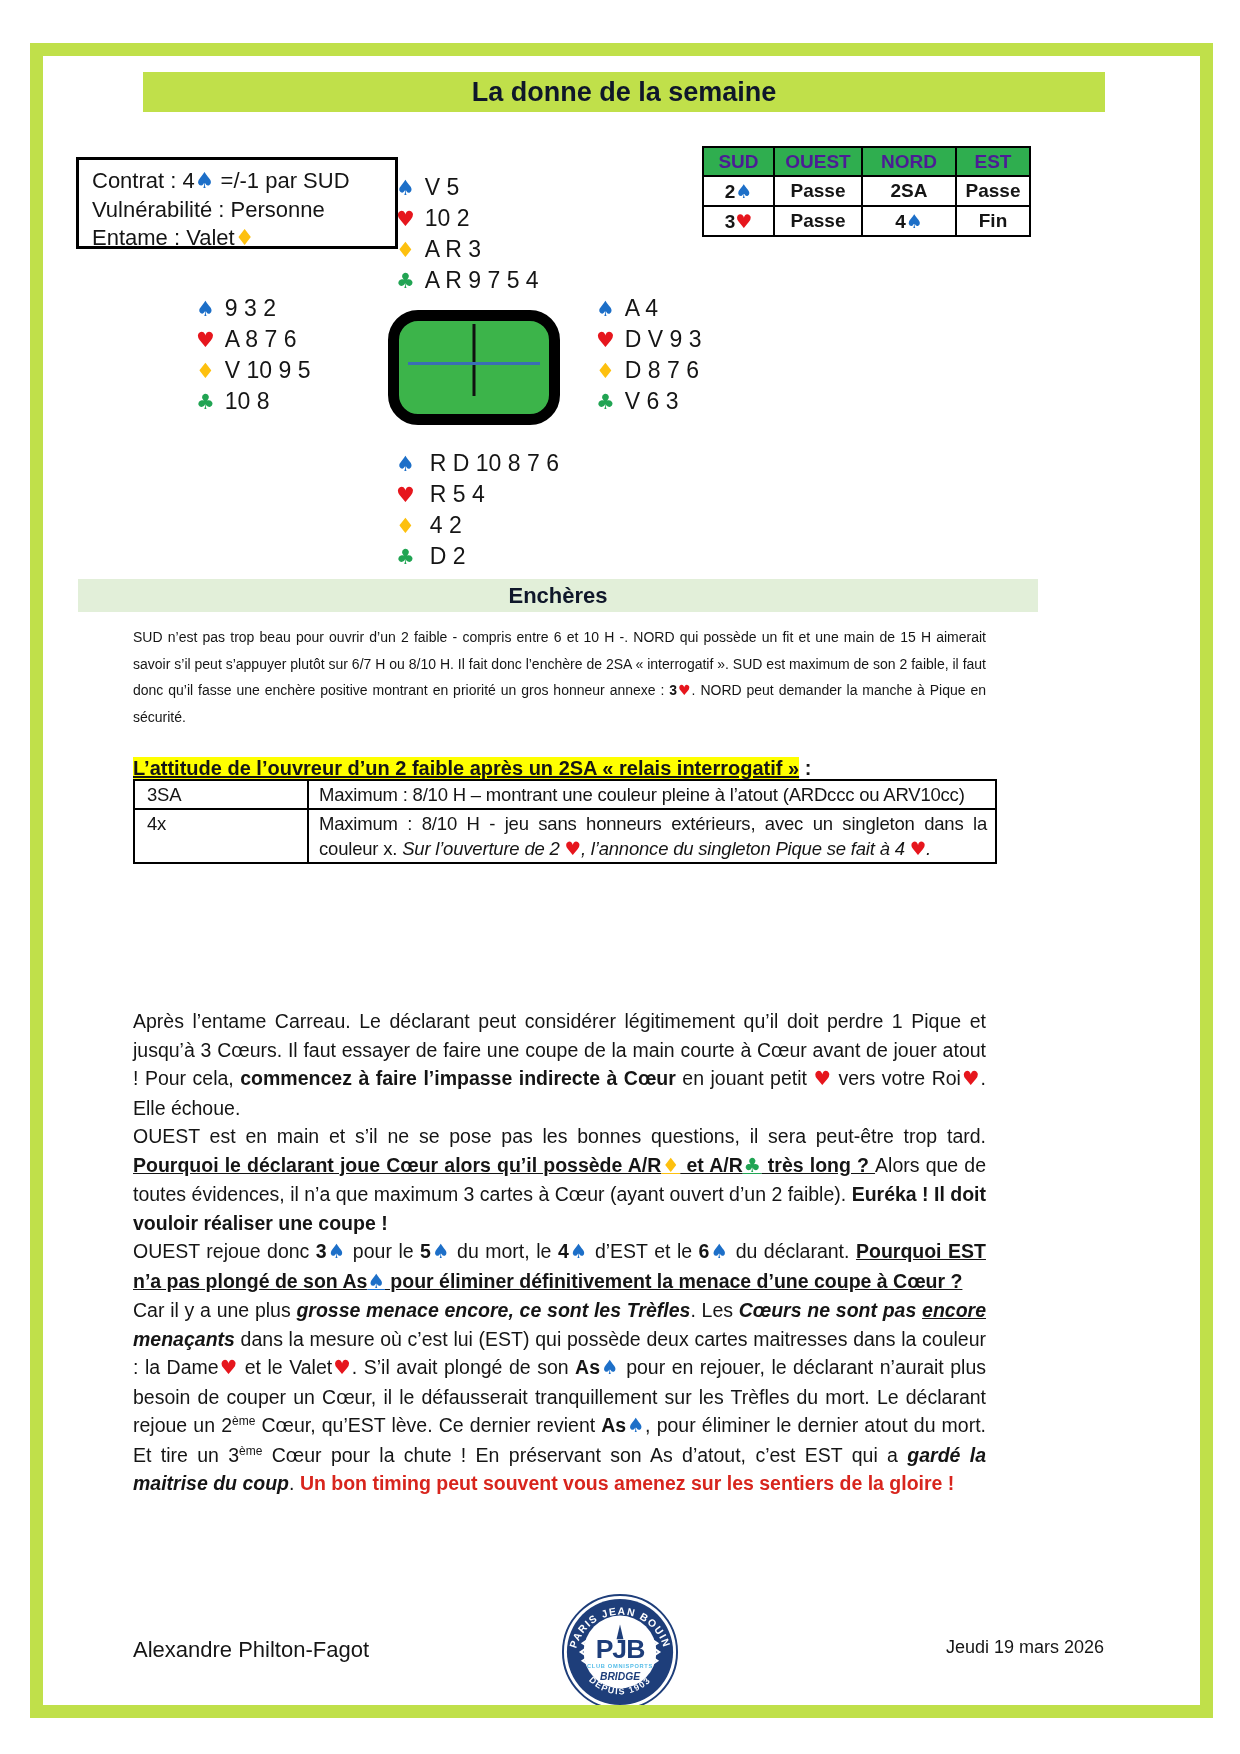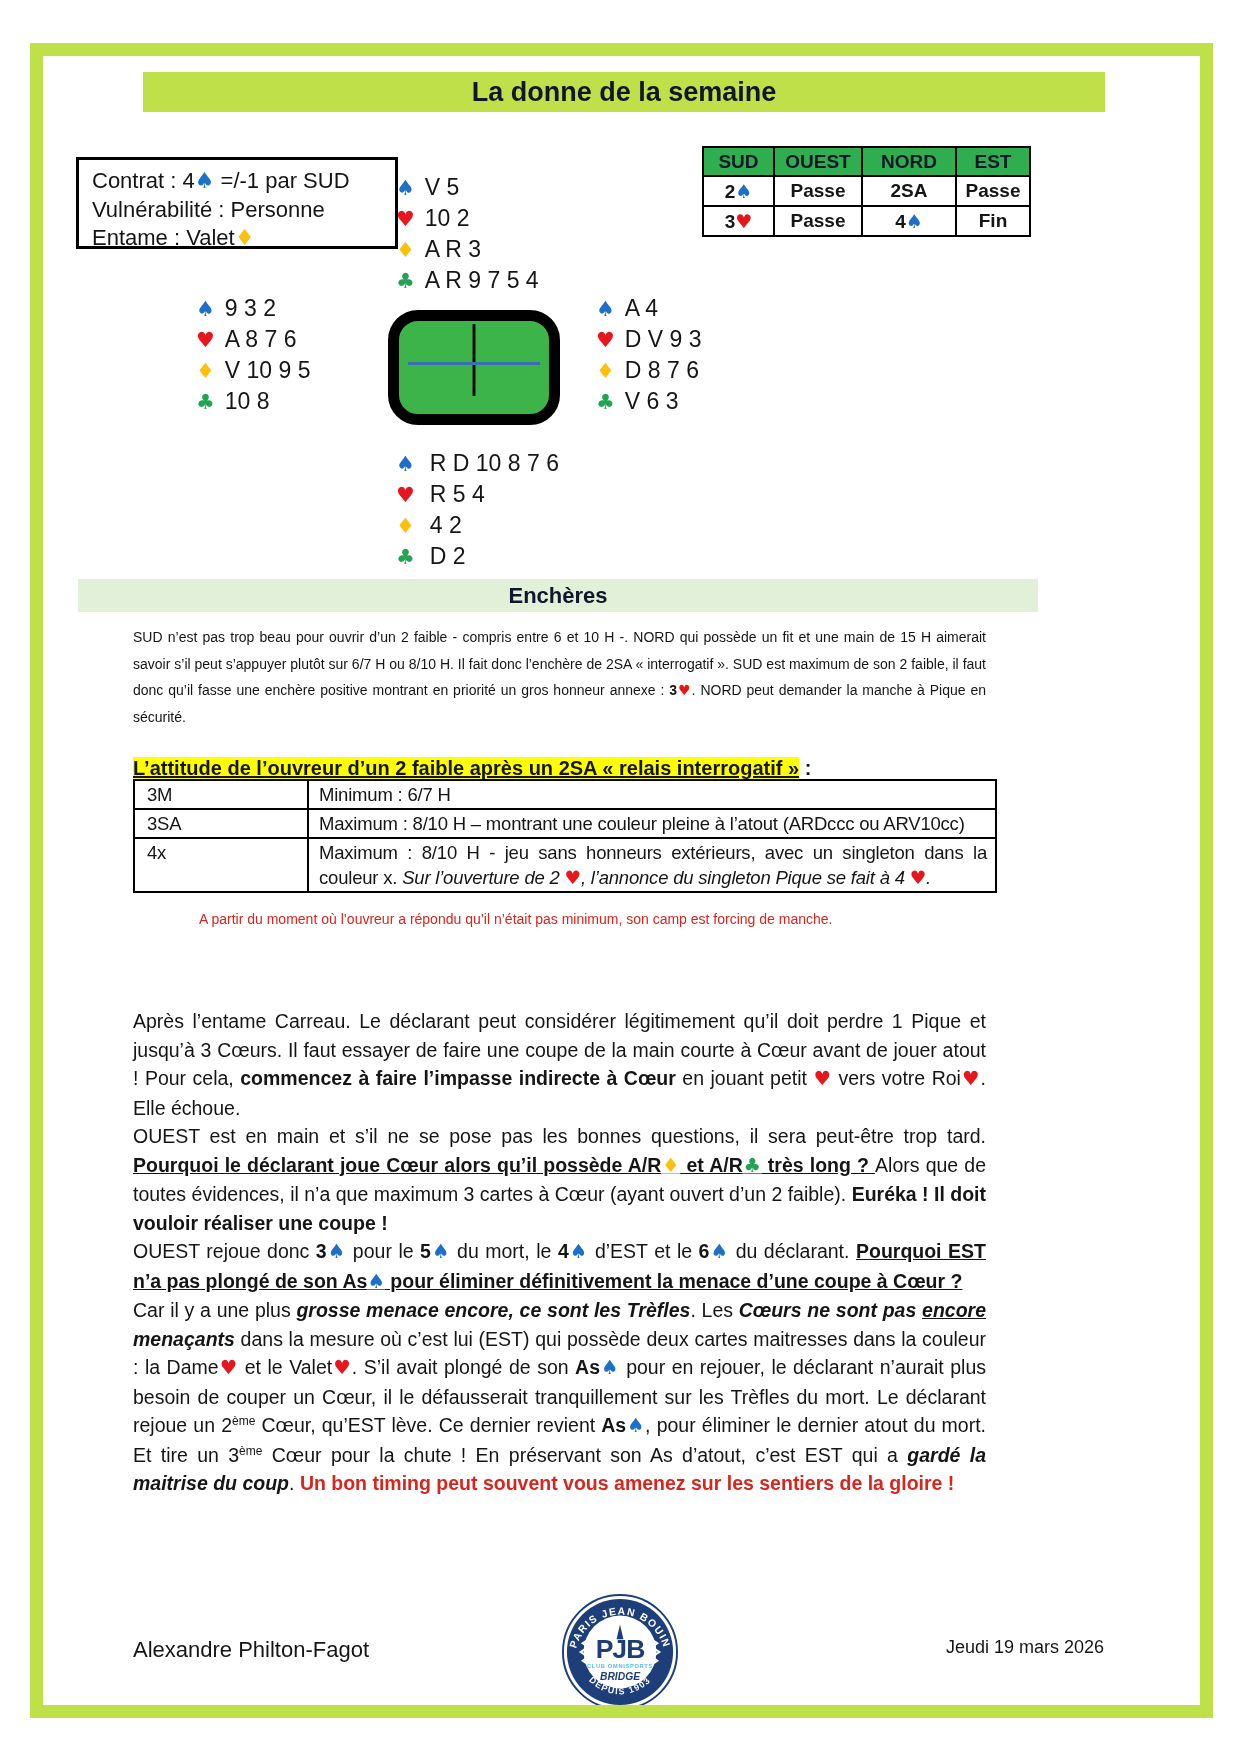--- a/index.html
+++ b/index.html
@@ -17,21 +17,21 @@
 
   
   .contract-box{position:absolute;left:76px;top:157px;width:322px;height:92px;
                 border:3px solid #000;box-sizing:border-box;padding:7px 0 0 13px;
                 font-size:22px;line-height:28.5px;}
 
   
   .bidding{position:absolute;left:702px;top:146px;border-collapse:collapse;
            font-size:19px;font-weight:bold;text-align:center;}
   .bidding th,.bidding td{border:2px solid #000;padding:0;}
-  .bidding th{background:#2fae4f;height:27px;font-weight:bold;color:#0f172a;}
+  .bidding th{background:#2fae4f;height:27px;font-weight:bold;color:#4c1d95;}
   .bidding td{height:28px;}
   .bidding th:nth-child(1),.bidding td:nth-child(1){width:69px;}
   .bidding th:nth-child(2),.bidding td:nth-child(2){width:86px;}
   .bidding th:nth-child(3),.bidding td:nth-child(3){width:92px;}
   .bidding th:nth-child(4),.bidding td:nth-child(4){width:72px;}
 
   
   .hand{position:absolute;font-size:23px;white-space:pre;}
   .hand-row{height:31px;line-height:31px;}
   .hand .suit{font-size:21px;margin-right:10px;}
@@ -136,35 +136,30 @@
 
   <div class="band band-encheres">Enchères</div>
 
   <div class="para para1"><span>SUD n’est pas trop beau pour ouvrir d’un 2 faible - compris entre 6 et 10 H -. NORD qui possède un fit et une main de 15 H aimerait savoir s’il peut s’appuyer plutôt sur 6/7 H ou 8/10 H. Il fait donc l’enchère de 2SA « interrogatif ». SUD est maximum de son 2 faible, il faut donc qu’il fasse une enchère positive montrant en priorité un gros honneur annexe : </span><span class="b">3</span><span class="suit suit-heart">♥</span><span>. NORD peut demander la manche à Pique en sécurité.</span></div>
 
   <div class="hl-line"><span class="b u hl">L’attitude de l’ouvreur d’un 2 faible après un 2SA « relais interrogatif »</span><span class="b"> :</span></div>
 
   <table class="relay">
     <tbody id="relay-body">
         <tr>
-          <td class="bid">3M</td>
-          <td class="desc"><span>Minimum : 6/7 H</span></td>
-        </tr>
-        <tr>
           <td class="bid">3SA</td>
           <td class="desc"><span>Maximum : 8/10 H – montrant une couleur pleine à l’atout (ARDccc ou ARV10cc)</span></td>
         </tr>
         <tr>
           <td class="bid">4x</td>
           <td class="desc"><span>Maximum : 8/10 H - jeu sans honneurs extérieurs, avec un singleton dans la couleur x. </span><span class="i">Sur l’ouverture de 2 </span><span class="suit suit-heart">♥</span><span class="i">, l’annonce du singleton Pique se fait à 4 </span><span class="suit suit-heart">♥</span><span class="i">.</span></td>
         </tr>
       </tbody>
   </table>
 
-  <div class="para red-note"><span class="c-red">A partir du moment où l’ouvreur a répondu qu’il n’était pas minimum, son camp est forcing de manche.</span></div>
 
 
   <div class="jeu-block" id="jeu-block">
       <div class="jpara"><span>Après l’entame Carreau. Le déclarant peut considérer légitimement qu’il doit perdre 1 Pique et jusqu’à 3 Cœurs. Il faut essayer de faire une coupe de la main courte à Cœur avant de jouer atout !  Pour cela, </span><span class="b">commencez à faire l’impasse indirecte à Cœur</span><span> en jouant petit </span><span class="suit suit-heart">♥</span><span> vers votre Roi</span><span class="suit suit-heart">♥</span><span>. Elle échoue.</span></div>
       <div class="jpara"><span>OUEST est en main et s’il ne se pose pas les bonnes questions, il sera peut-être trop tard. </span><span class="b u">Pourquoi le déclarant joue Cœur alors qu’il possède A/R</span><span class="suit suit-diamond u">♦</span><span class="b u"> et A/R</span><span class="suit suit-club u">♣</span><span class="b u"> très long ? </span><span>Alors que de toutes évidences, il n’a que maximum 3 cartes à Cœur (ayant ouvert d’un 2 faible). </span><span class="b">Euréka ! Il doit vouloir réaliser une coupe !</span></div>
       <div class="jpara"><span>OUEST rejoue donc </span><span class="b">3</span><span class="suit suit-spade">♠</span><span> pour le </span><span class="b">5</span><span class="suit suit-spade">♠</span><span> du mort, le </span><span class="b">4</span><span class="suit suit-spade">♠</span><span> d’EST et le </span><span class="b">6</span><span class="suit suit-spade">♠</span><span> du déclarant. </span><span class="b u">Pourquoi EST n’a pas plongé de son As</span><span class="suit suit-spade u">♠</span><span class="b u"> pour éliminer définitivement la menace d’une coupe à Cœur ?</span></div>
       <div class="jpara"><span>Car il y a une plus </span><span class="b i">grosse menace encore, ce sont les Trèfles</span><span>. Les </span><span class="b i">Cœurs ne sont pas </span><span class="b i u">encore</span><span class="b i"> menaçants</span><span> dans la mesure où c’est lui (EST) qui possède deux cartes maitresses dans la couleur : la Dame</span><span class="suit suit-heart">♥</span><span> et le Valet</span><span class="suit suit-heart">♥</span><span>. S’il avait plongé de son </span><span class="b">As</span><span class="suit suit-spade">♠</span><span> pour en rejouer, le déclarant n’aurait plus besoin de couper un Cœur, il le défausserait tranquillement sur les Trèfles du mort. Le déclarant rejoue un 2</span><span class="sup">ème</span><span> Cœur, qu’EST lève. Ce dernier revient </span><span class="b">As</span><span class="suit suit-spade">♠</span><span>, pour éliminer le dernier atout du mort. Et tire un 3</span><span class="sup">ème</span><span> Cœur pour la chute ! En préservant son As d’atout, c’est EST qui a </span><span class="b i">gardé la maitrise du coup</span><span>. </span><span class="b c-red">Un bon timing peut souvent vous amenez sur les sentiers de la gloire !</span></div>
     </div>
 
   <div class="footer-author">Alexandre Philton-Fagot</div>

